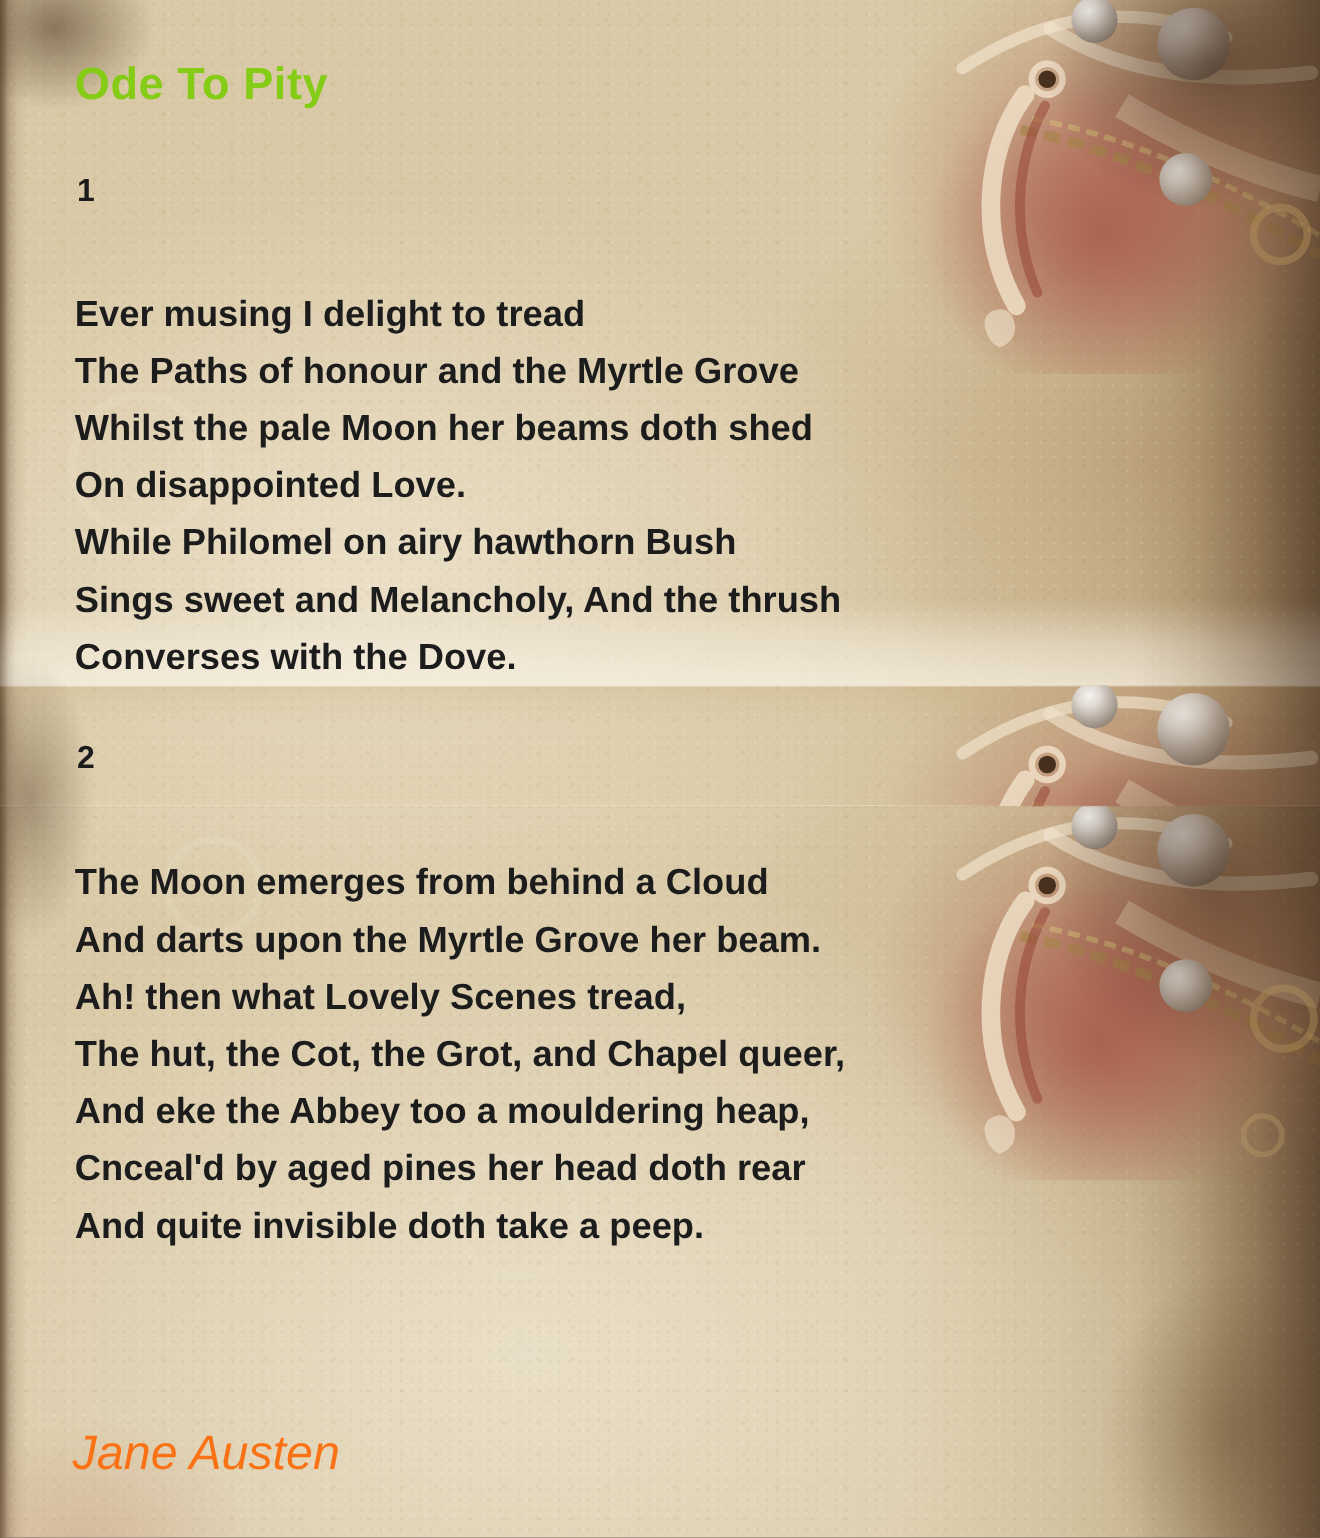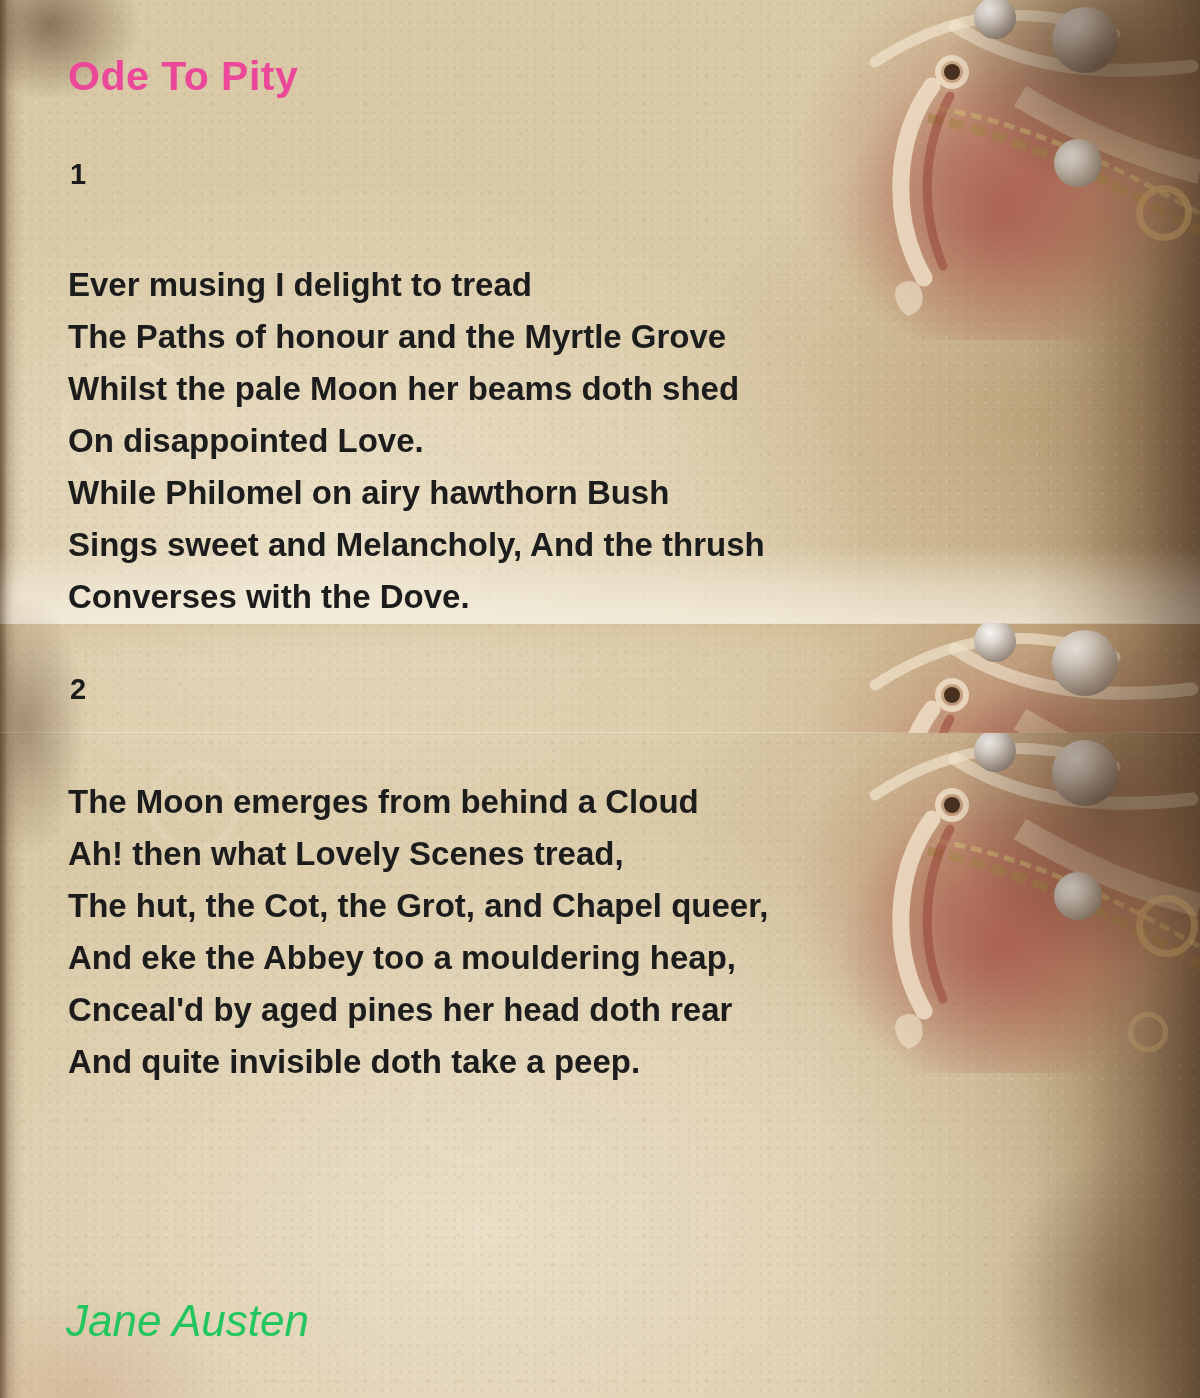--- a/index.html
+++ b/index.html
@@ -69,32 +69,32 @@
     background:linear-gradient(90deg, rgba(66,42,22,.45), rgba(66,42,22,.12) 55%, rgba(66,42,22,0));
   }
   .spiral{position:absolute;border-radius:50%;}
   .spiral.s1{right:8px;top:185px;width:56px;height:56px;border:7px solid rgba(176,142,88,.5);}
   .spiral.s2{right:2px;top:895px;width:62px;height:62px;border:7px solid rgba(176,142,88,.45);}
   .spiral.s3{right:32px;top:1012px;width:40px;height:40px;border:5px solid rgba(190,160,105,.35);}
   
   .text-layer{position:absolute;inset:0;color:#1c1c1c;}
   .title{
     position:absolute;left:68px;top:52px;margin:0;
-    font-size:41px;font-weight:bold;color:#ec4899;line-height:48px;letter-spacing:.5px;
+    font-size:41px;font-weight:bold;color:#84cc16;line-height:48px;letter-spacing:.5px;
   }
   .stanza-num{position:absolute;left:70px;font-size:29px;font-weight:bold;line-height:34px;}
   .num1{top:157px;}
   .num2{top:672px;}
   .stanza{position:absolute;left:68px;}
   .stanza1{top:259px;}
   .stanza2{top:776px;}
   .line{font-size:33px;font-weight:bold;line-height:52px;white-space:nowrap;}
   .author{
     position:absolute;left:66px;top:1296px;
-    font-size:44px;font-style:italic;font-weight:normal;color:#22c55e;line-height:50px;
+    font-size:44px;font-style:italic;font-weight:normal;color:#f97316;line-height:50px;
   }
 </style>
 </head>
 <body>
 
 <div id="canvas">
 
   <svg width="0" height="0" style="position:absolute" aria-hidden="true">
     <defs>
       <radialGradient id="gBlush" cx="50%" cy="50%" r="50%">
@@ -176,20 +176,21 @@
       <div class="line">Whilst the pale Moon her beams doth shed</div>
       <div class="line">On disappointed Love.</div>
       <div class="line">While Philomel on airy hawthorn Bush</div>
       <div class="line">Sings sweet and Melancholy, And the thrush</div>
       <div class="line">Converses with the Dove.</div>
     </div>
 
     <div class="stanza-num num2">2</div>
     <div class="stanza stanza2">
       <div class="line">The Moon emerges from behind a Cloud</div>
+      <div class="line">And darts upon the Myrtle Grove her beam.</div>
       <div class="line">Ah! then what Lovely Scenes tread,</div>
       <div class="line">The hut, the Cot, the Grot, and Chapel queer,</div>
       <div class="line">And eke the Abbey too a mouldering heap,</div>
       <div class="line">Cnceal'd by aged pines her head doth rear</div>
       <div class="line">And quite invisible doth take a peep.</div>
     </div>
 
     <div class="author">Jane Austen</div>
   </div>
 </div>

